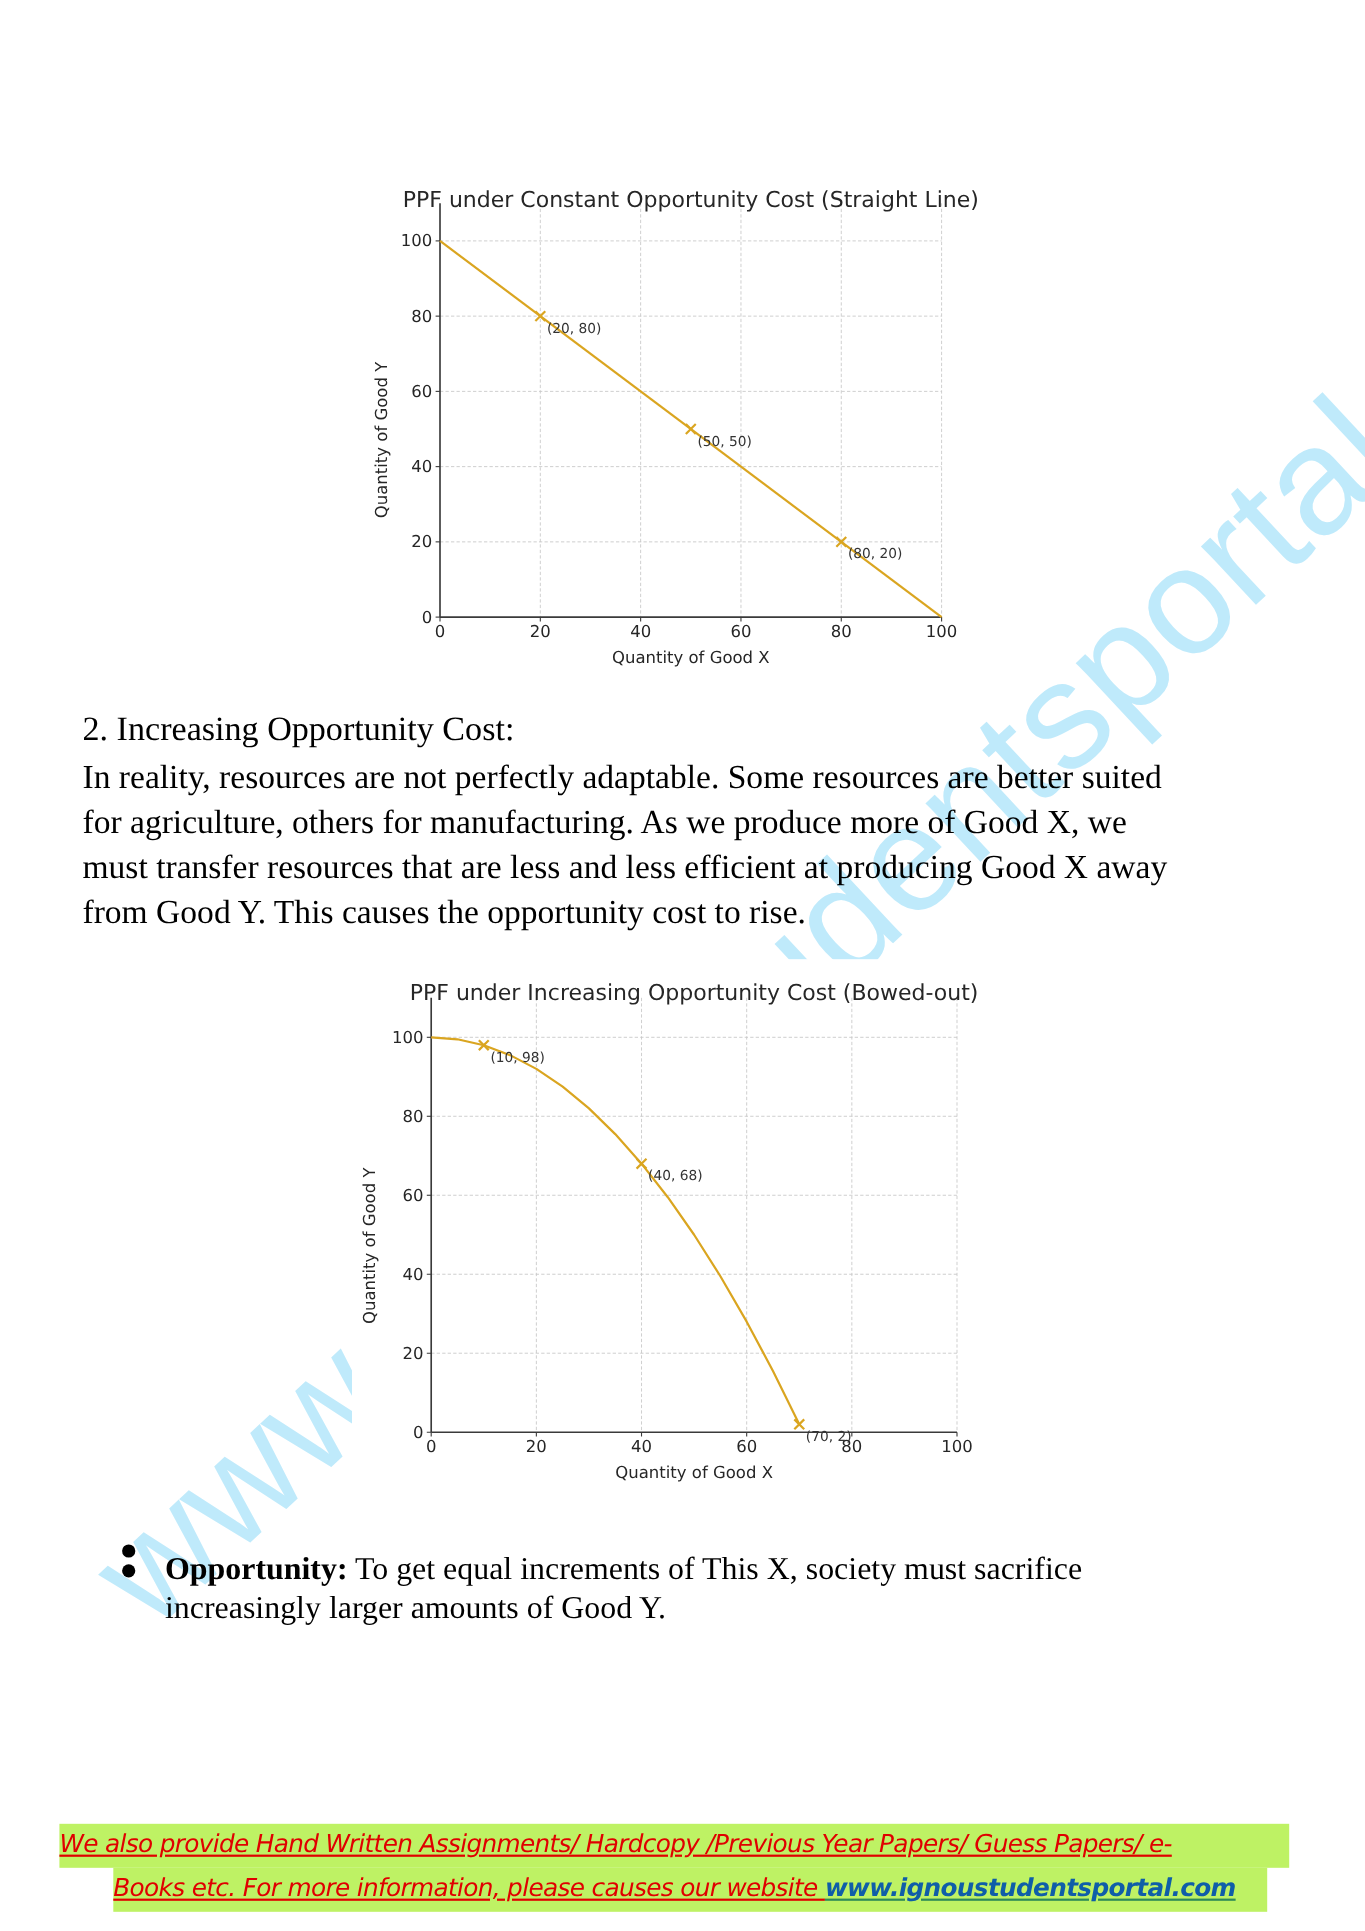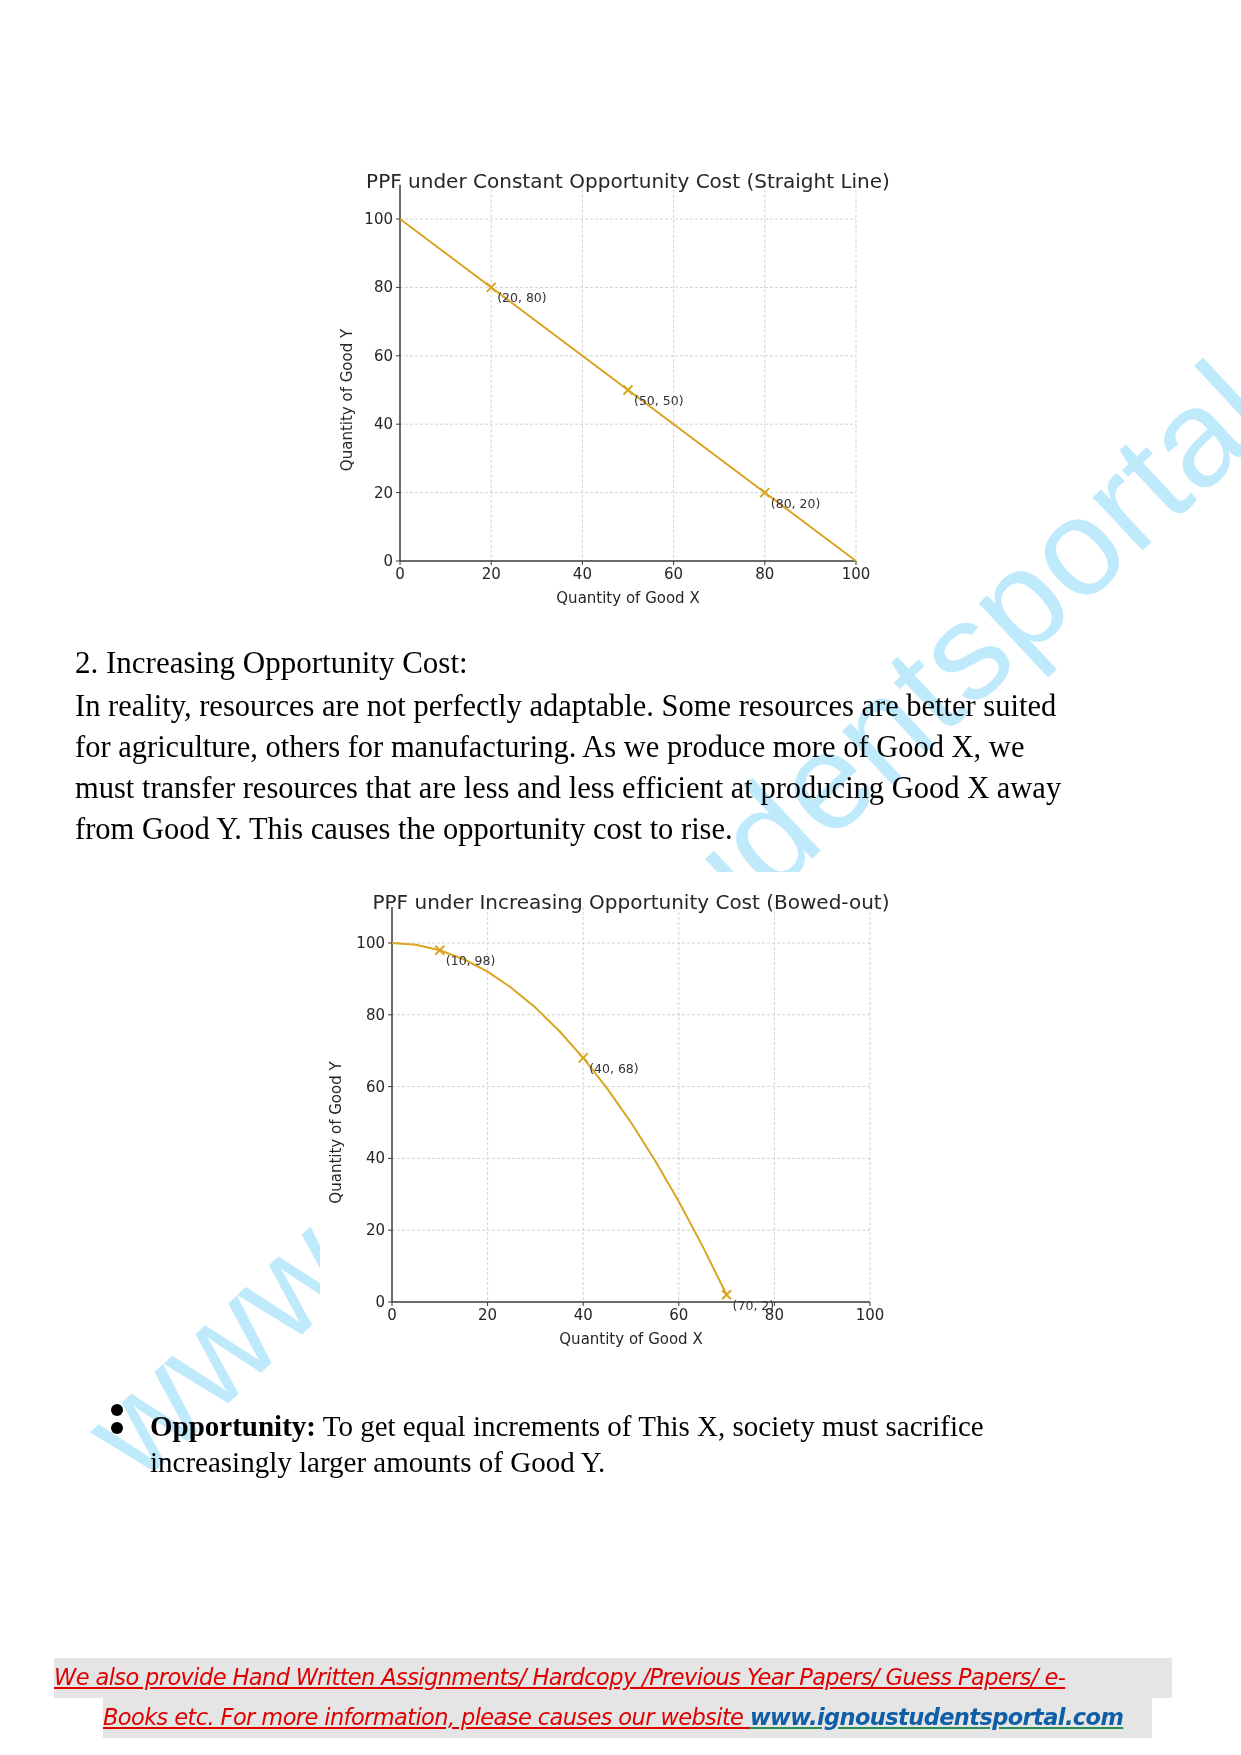--- a/index.html
+++ b/index.html
@@ -27,21 +27,21 @@
 
   .bullets { position: absolute; left: 0; top: 1390px; width: 1241px; font-family: "Liberation Serif", serif; font-size: 29px; color: #000; z-index: 2; }
   .bullet-item { position: relative; padding-left: 150px; width: 1000px; line-height: 36px; }
   .bullet-item + .bullet-item { margin-top: 18px; }
   .bullet-dot { position: absolute; left: 111px; top: 14px; width: 12px; height: 12px; border-radius: 50%; background: #000; }
   .bullet-item b { font-weight: bold; }
   .bullet-line { display: block; white-space: nowrap; }
 
   .footer { position: absolute; left: 0; top: 1658px; width: 1241px; z-index: 2;
     font-family: "DejaVu Sans", sans-serif; font-style: italic; font-size: 22.5px; }
-  .footer-line { position: absolute; white-space: nowrap; background: #e5e5e5; height: 40px; line-height: 38px; }
+  .footer-line { position: absolute; white-space: nowrap; background: #bef264; height: 40px; line-height: 38px; }
   .footer-line.l1 { left: 54px; top: 0; width: 1118px; }
   .footer-line.l2 { left: 103px; top: 40px; width: 1049px; }
   .footer-text { color: #e00000; text-decoration: underline; text-decoration-color: #e00000; letter-spacing: -0.6px; }
   .footer-link { color: #0f5ea8; font-weight: bold; text-decoration: underline; text-decoration-color: #2e8b57; letter-spacing: -0.6px; }
 </style>
 </head>
 <body>
 
 <div class="page">
 

